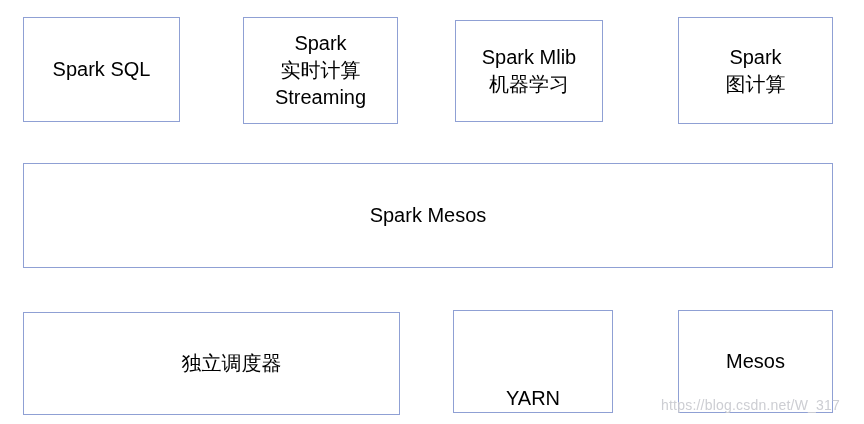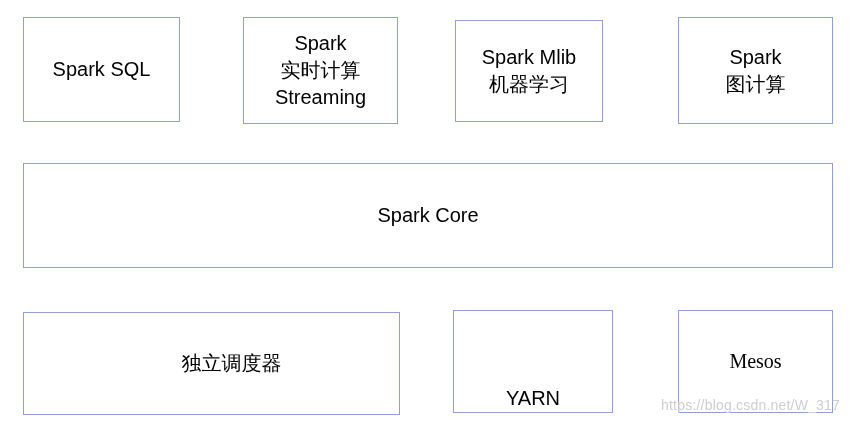--- a/index.html
+++ b/index.html
@@ -35,21 +35,21 @@
   
   .box.sql      {left:23px;  top:17px;  width:157px; height:105px;}
   .box.streaming{left:243px; top:17px;  width:155px; height:107px;}
   .box.mlib     {left:455px; top:20px;  width:148px; height:102px;text-align:right;}
   .box.graphx   {left:678px; top:17px;  width:155px; height:107px;}
   
   .box.core     {left:23px;  top:163px; width:810px; height:105px;}
   
   .box.scheduler{left:23px;  top:312px; width:377px; height:103px;padding-left:40px;}
   .box.yarn     {left:453px; top:310px; width:160px; height:103px;justify-content:flex-end;}
-  .box.mesos    {left:678px; top:310px; width:155px; height:103px;font-family:Liberation Serif, serif;}
+  .box.mesos    {left:678px; top:310px; width:155px; height:103px;}
 
   .watermark{
     position:absolute;
     right:4px;
     top:398px;
     font-size:14px;
     line-height:15px;
     color:var(--watermark-color);
     z-index:5;
     letter-spacing:0.2px;
@@ -74,21 +74,21 @@
     <div>Spark Mlib</div>
     <div>机器学习</div>
   </div>
 
   <div class="box graphx">
     <div>Spark</div>
     <div>图计算</div>
   </div>
 
   <div class="box core">
-    <div>Spark Core</div>
+    <div>Spark Mesos</div>
   </div>
 
   <div class="box scheduler">
     <div>独立调度器</div>
   </div>
 
   <div class="box yarn">
     <div>YARN</div>
   </div>
 

